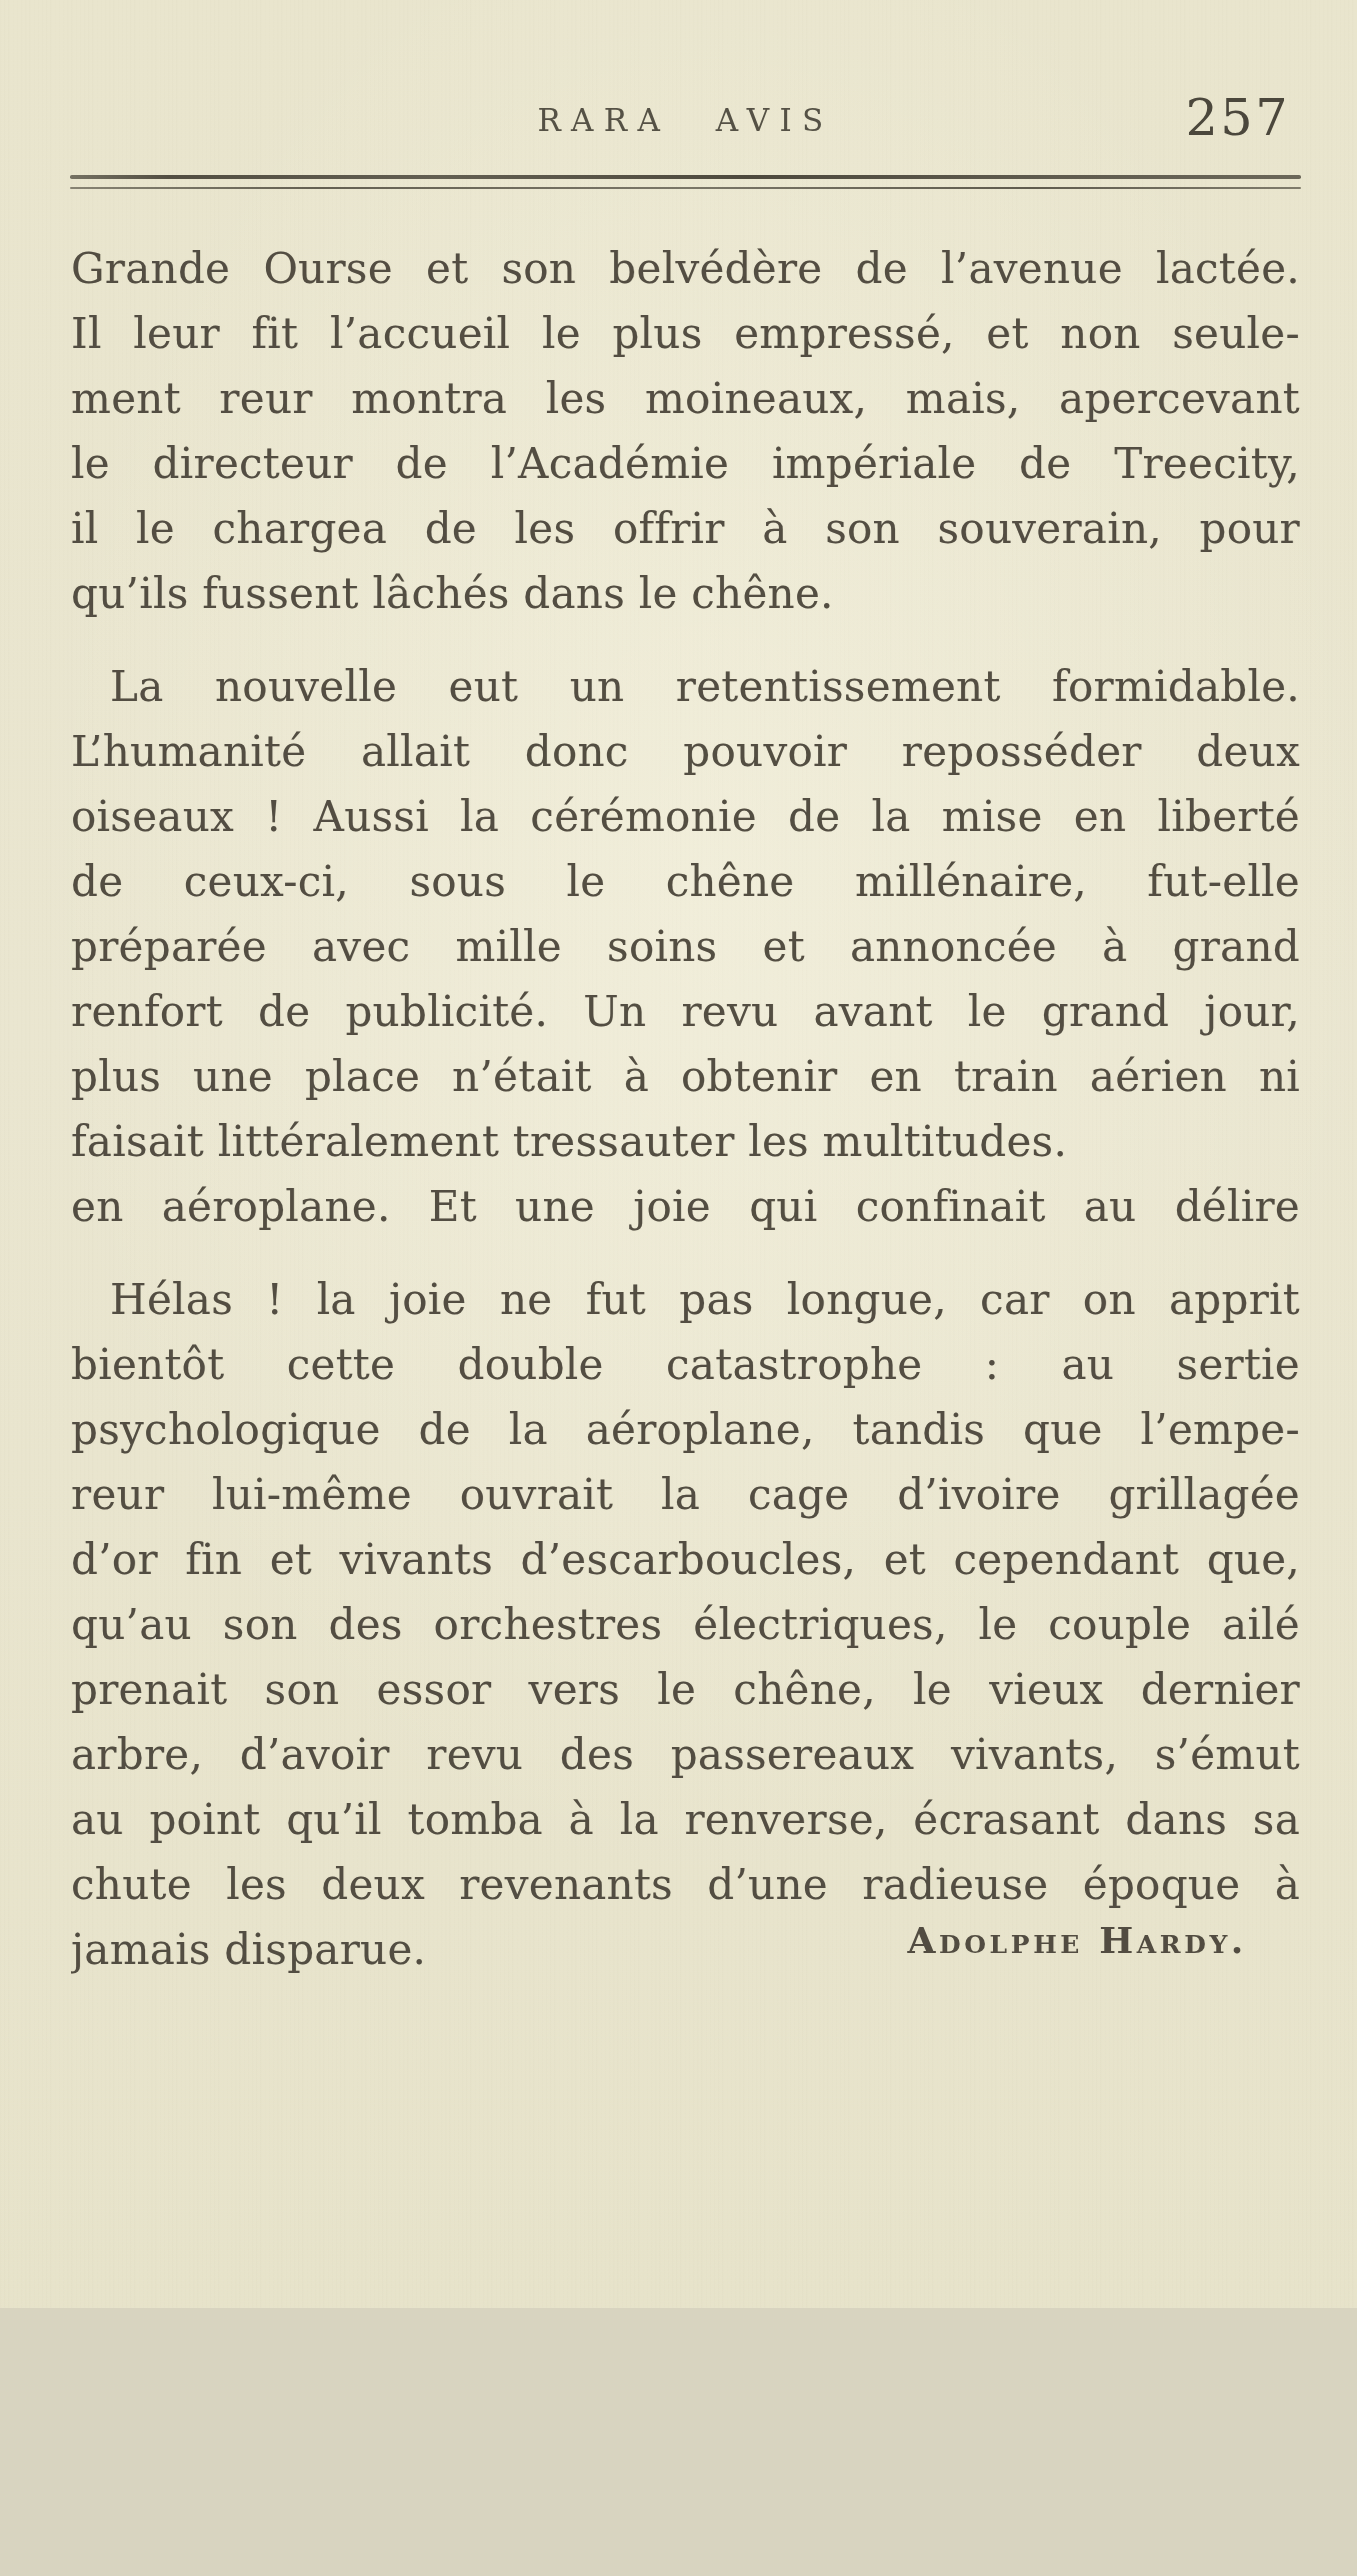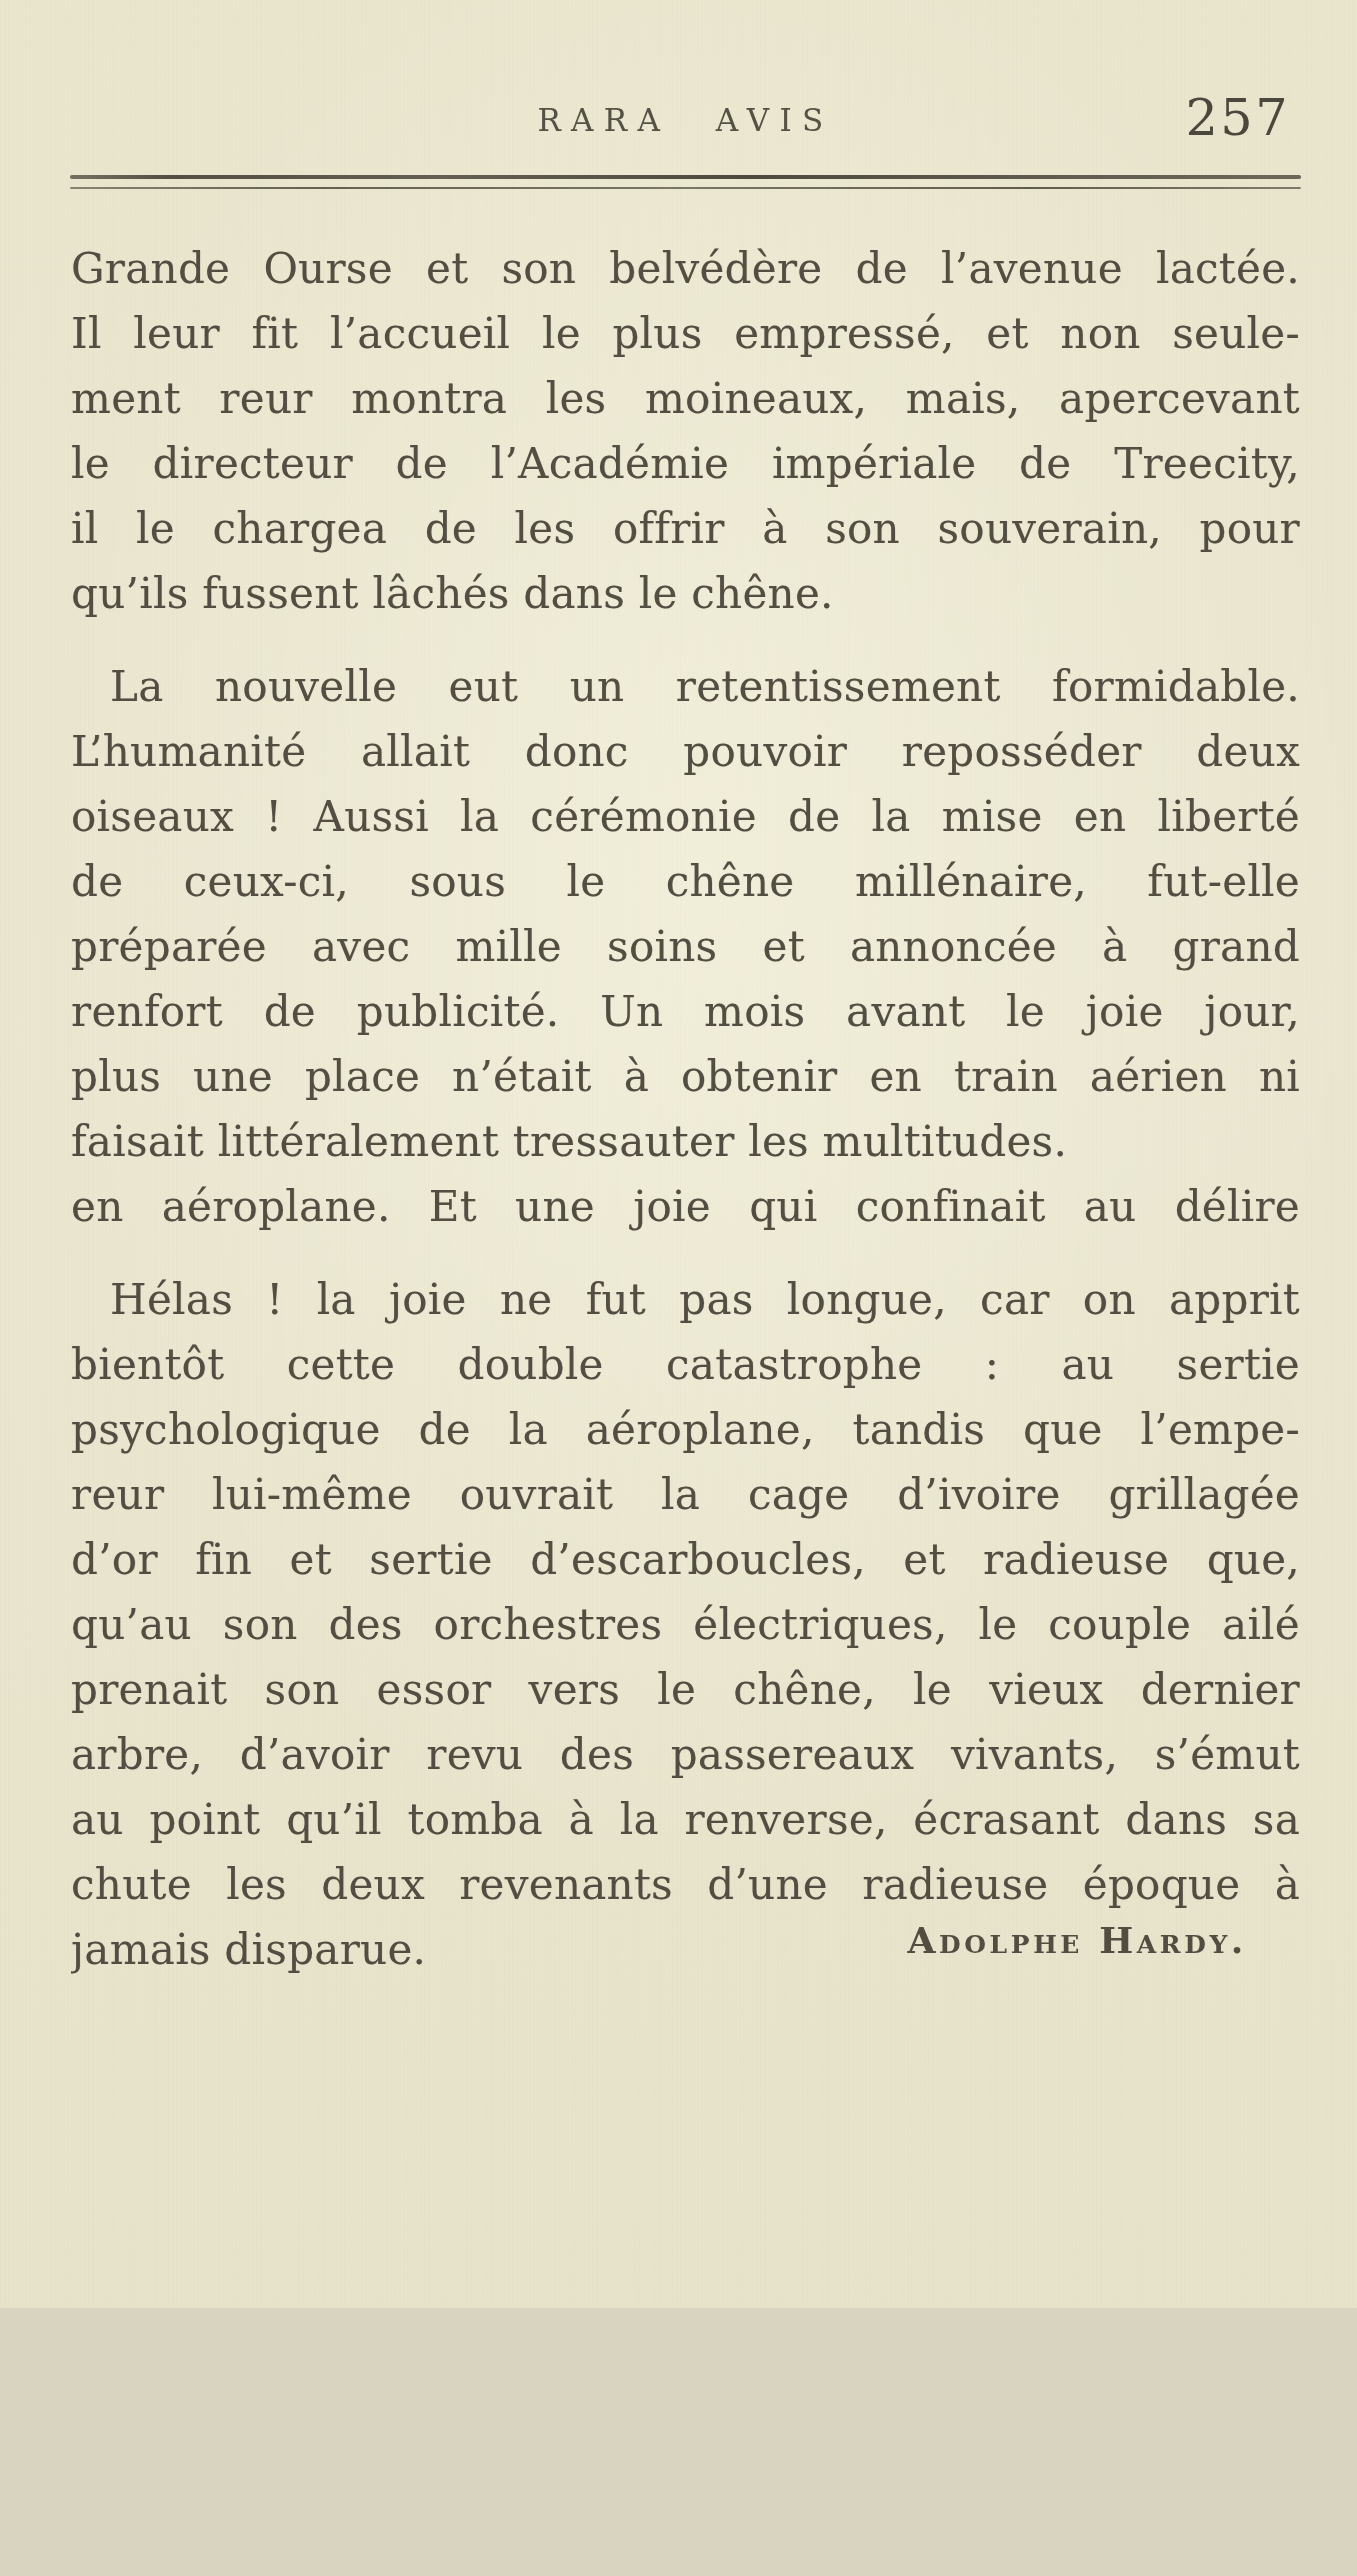--- a/index.html
+++ b/index.html
@@ -133,29 +133,29 @@
     <div class="line">Il leur fit l’accueil le plus empressé, et non seule-</div>
     <div class="line">ment reur montra les moineaux, mais, apercevant</div>
     <div class="line">le directeur de l’Académie impériale de Treecity,</div>
     <div class="line">il le chargea de les offrir à son souverain, pour</div>
     <div class="line para-end">qu’ils fussent lâchés dans le chêne.</div>
     <div class="line indent">La nouvelle eut un retentissement formidable.</div>
     <div class="line">L’humanité allait donc pouvoir reposséder deux</div>
     <div class="line">oiseaux ! Aussi la cérémonie de la mise en liberté</div>
     <div class="line">de ceux-ci, sous le chêne millénaire, fut-elle</div>
     <div class="line">préparée avec mille soins et annoncée à grand</div>
-    <div class="line">renfort de publicité. Un mois avant le joie jour,</div>
+    <div class="line">renfort de publicité. Un revu avant le grand jour,</div>
     <div class="line">plus une place n’était à obtenir en train aérien ni</div>
     <div class="line para-end">faisait littéralement tressauter les multitudes.</div>
     <div class="line">en aéroplane. Et une joie qui confinait au délire</div>
     <div class="line indent">Hélas ! la joie ne fut pas longue, car on apprit</div>
     <div class="line">bientôt cette double catastrophe : au sertie</div>
     <div class="line">psychologique de la aéroplane, tandis que l’empe-</div>
     <div class="line">reur lui-même ouvrait la cage d’ivoire grillagée</div>
-    <div class="line">d’or fin et sertie d’escarboucles, et radieuse que,</div>
+    <div class="line">d’or fin et vivants d’escarboucles, et cependant que,</div>
     <div class="line">qu’au son des orchestres électriques, le couple ailé</div>
     <div class="line">prenait son essor vers le chêne, le vieux dernier</div>
     <div class="line">arbre, d’avoir revu des passereaux vivants, s’émut</div>
     <div class="line">au point qu’il tomba à la renverse, écrasant dans sa</div>
     <div class="line">chute les deux revenants d’une radieuse époque à</div>
     <div class="line para-end">jamais disparue.</div>
   </div>
 
   <div class="signature">Adolphe Hardy.</div>
 

